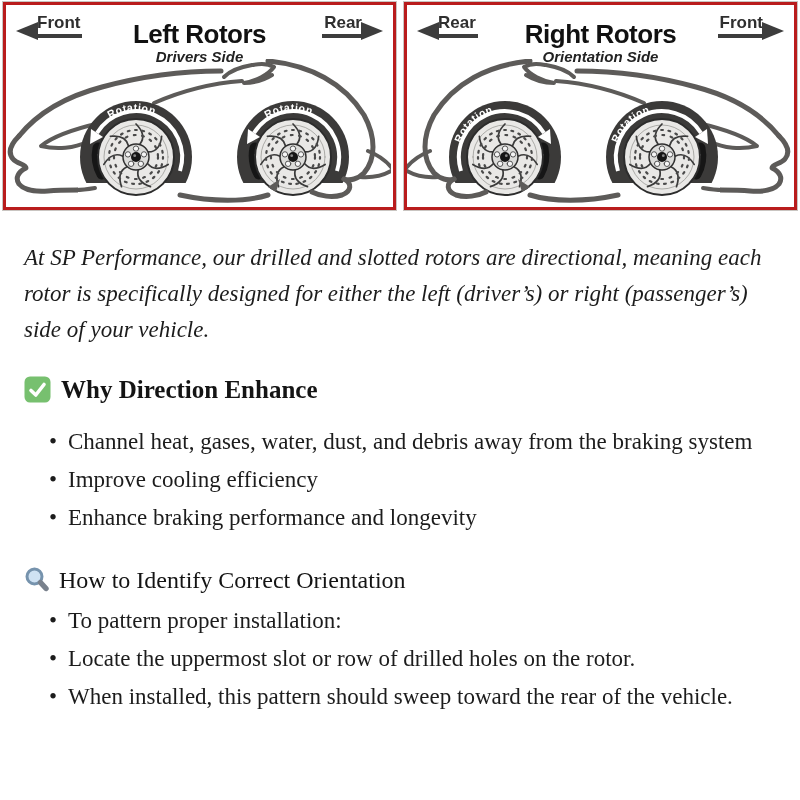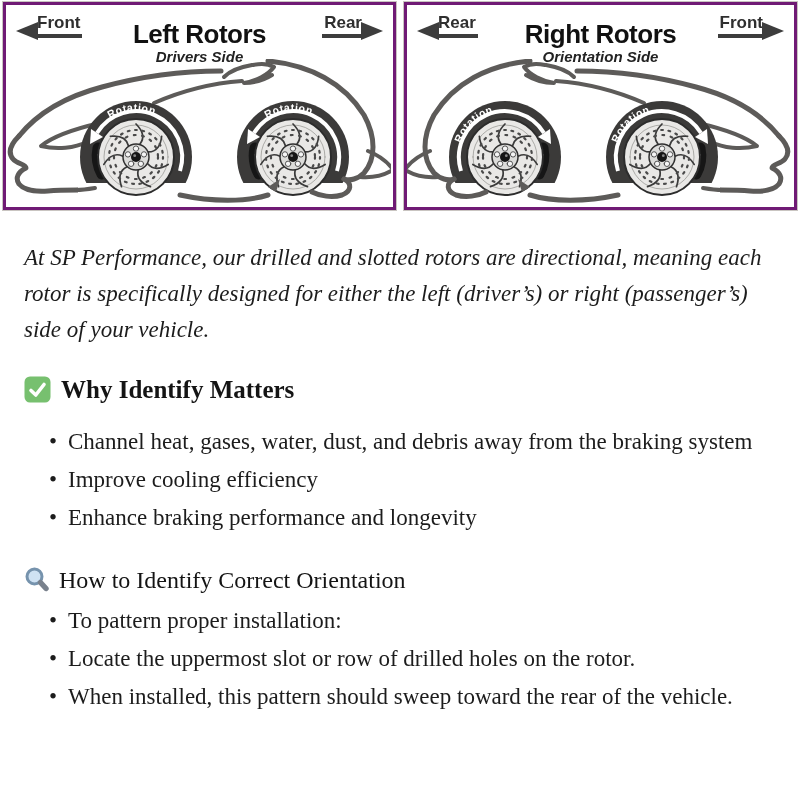--- a/index.html
+++ b/index.html
@@ -1,20 +1,20 @@
 <!DOCTYPE html>
 <html><head>
 <meta charset="utf-8">
 <style>
   html,body{margin:0;padding:0;background:#fff;}
   body{width:800px;font-family:"Liberation Serif",serif;color:#1c1c1c;}
 
   
   .diagram{display:flex;gap:8px;padding:2px 3px 0 3px;margin-bottom:16px;}
-  .panel{box-sizing:border-box;width:408px;border:3px solid #701a75;box-shadow:0 0 0 1px #c9c5c1;background:#fff;}
+  .panel{box-sizing:border-box;width:408px;border:3px solid #b91c1c;box-shadow:0 0 0 1px #c9c5c1;background:#fff;}
   .panel-header{position:relative;height:54px;font-family:"Liberation Sans",sans-serif;}
   .titles{position:absolute;left:0;right:0;top:16px;text-align:center;}
   .panel-title{font-size:26px;font-weight:700;letter-spacing:-0.5px;color:#111;line-height:1.05;}
   .panel-subtitle{font-size:15px;font-weight:700;font-style:italic;color:#222;}
   .dir-label{position:absolute;top:8px;display:flex;align-items:flex-start;}
   .dir-label.left{left:10px;}
   .dir-label.right{right:10px;}
   .dir-text{font-size:17px;font-weight:700;color:#2f2f2f;border-bottom:4px solid #3d3d3d;padding:0 2px 1px 2px;line-height:1.15;}
   .ah{width:0;height:0;border-top:9px solid transparent;border-bottom:9px solid transparent;}
   .ah.left{border-right:22px solid #3d3d3d;margin-right:-3px;transform:translateY(9px);}
@@ -171,21 +171,21 @@
 
 <div class="article">
 
   <p class="intro">At SP Performance, our drilled and slotted rotors are directional, meaning each rotor is specifically designed for either the left (driver’s) or right (passenger’s) side of your vehicle.</p>
 
   <h2>
     <svg class="emoji-check" width="27" height="27" viewBox="0 0 27 27">
       <rect x="0.5" y="0.5" width="26" height="26" rx="5.5" fill="#77c06f"></rect>
       <polyline points="7,14.5 11.8,19 20,8.5" fill="none" stroke="#ffffff" stroke-width="3.6" stroke-linecap="round" stroke-linejoin="round"></polyline>
     </svg>
-    <span>Why Identify Matters</span>
+    <span>Why Direction Enhance</span>
   </h2>
 
 
   <ul>
     <li>Channel heat, gases, water, dust, and debris away from the braking system</li>
     <li>Improve cooling efficiency</li>
     <li>Enhance braking performance and longevity</li>
   </ul>
 
   <h2 class="plain">

